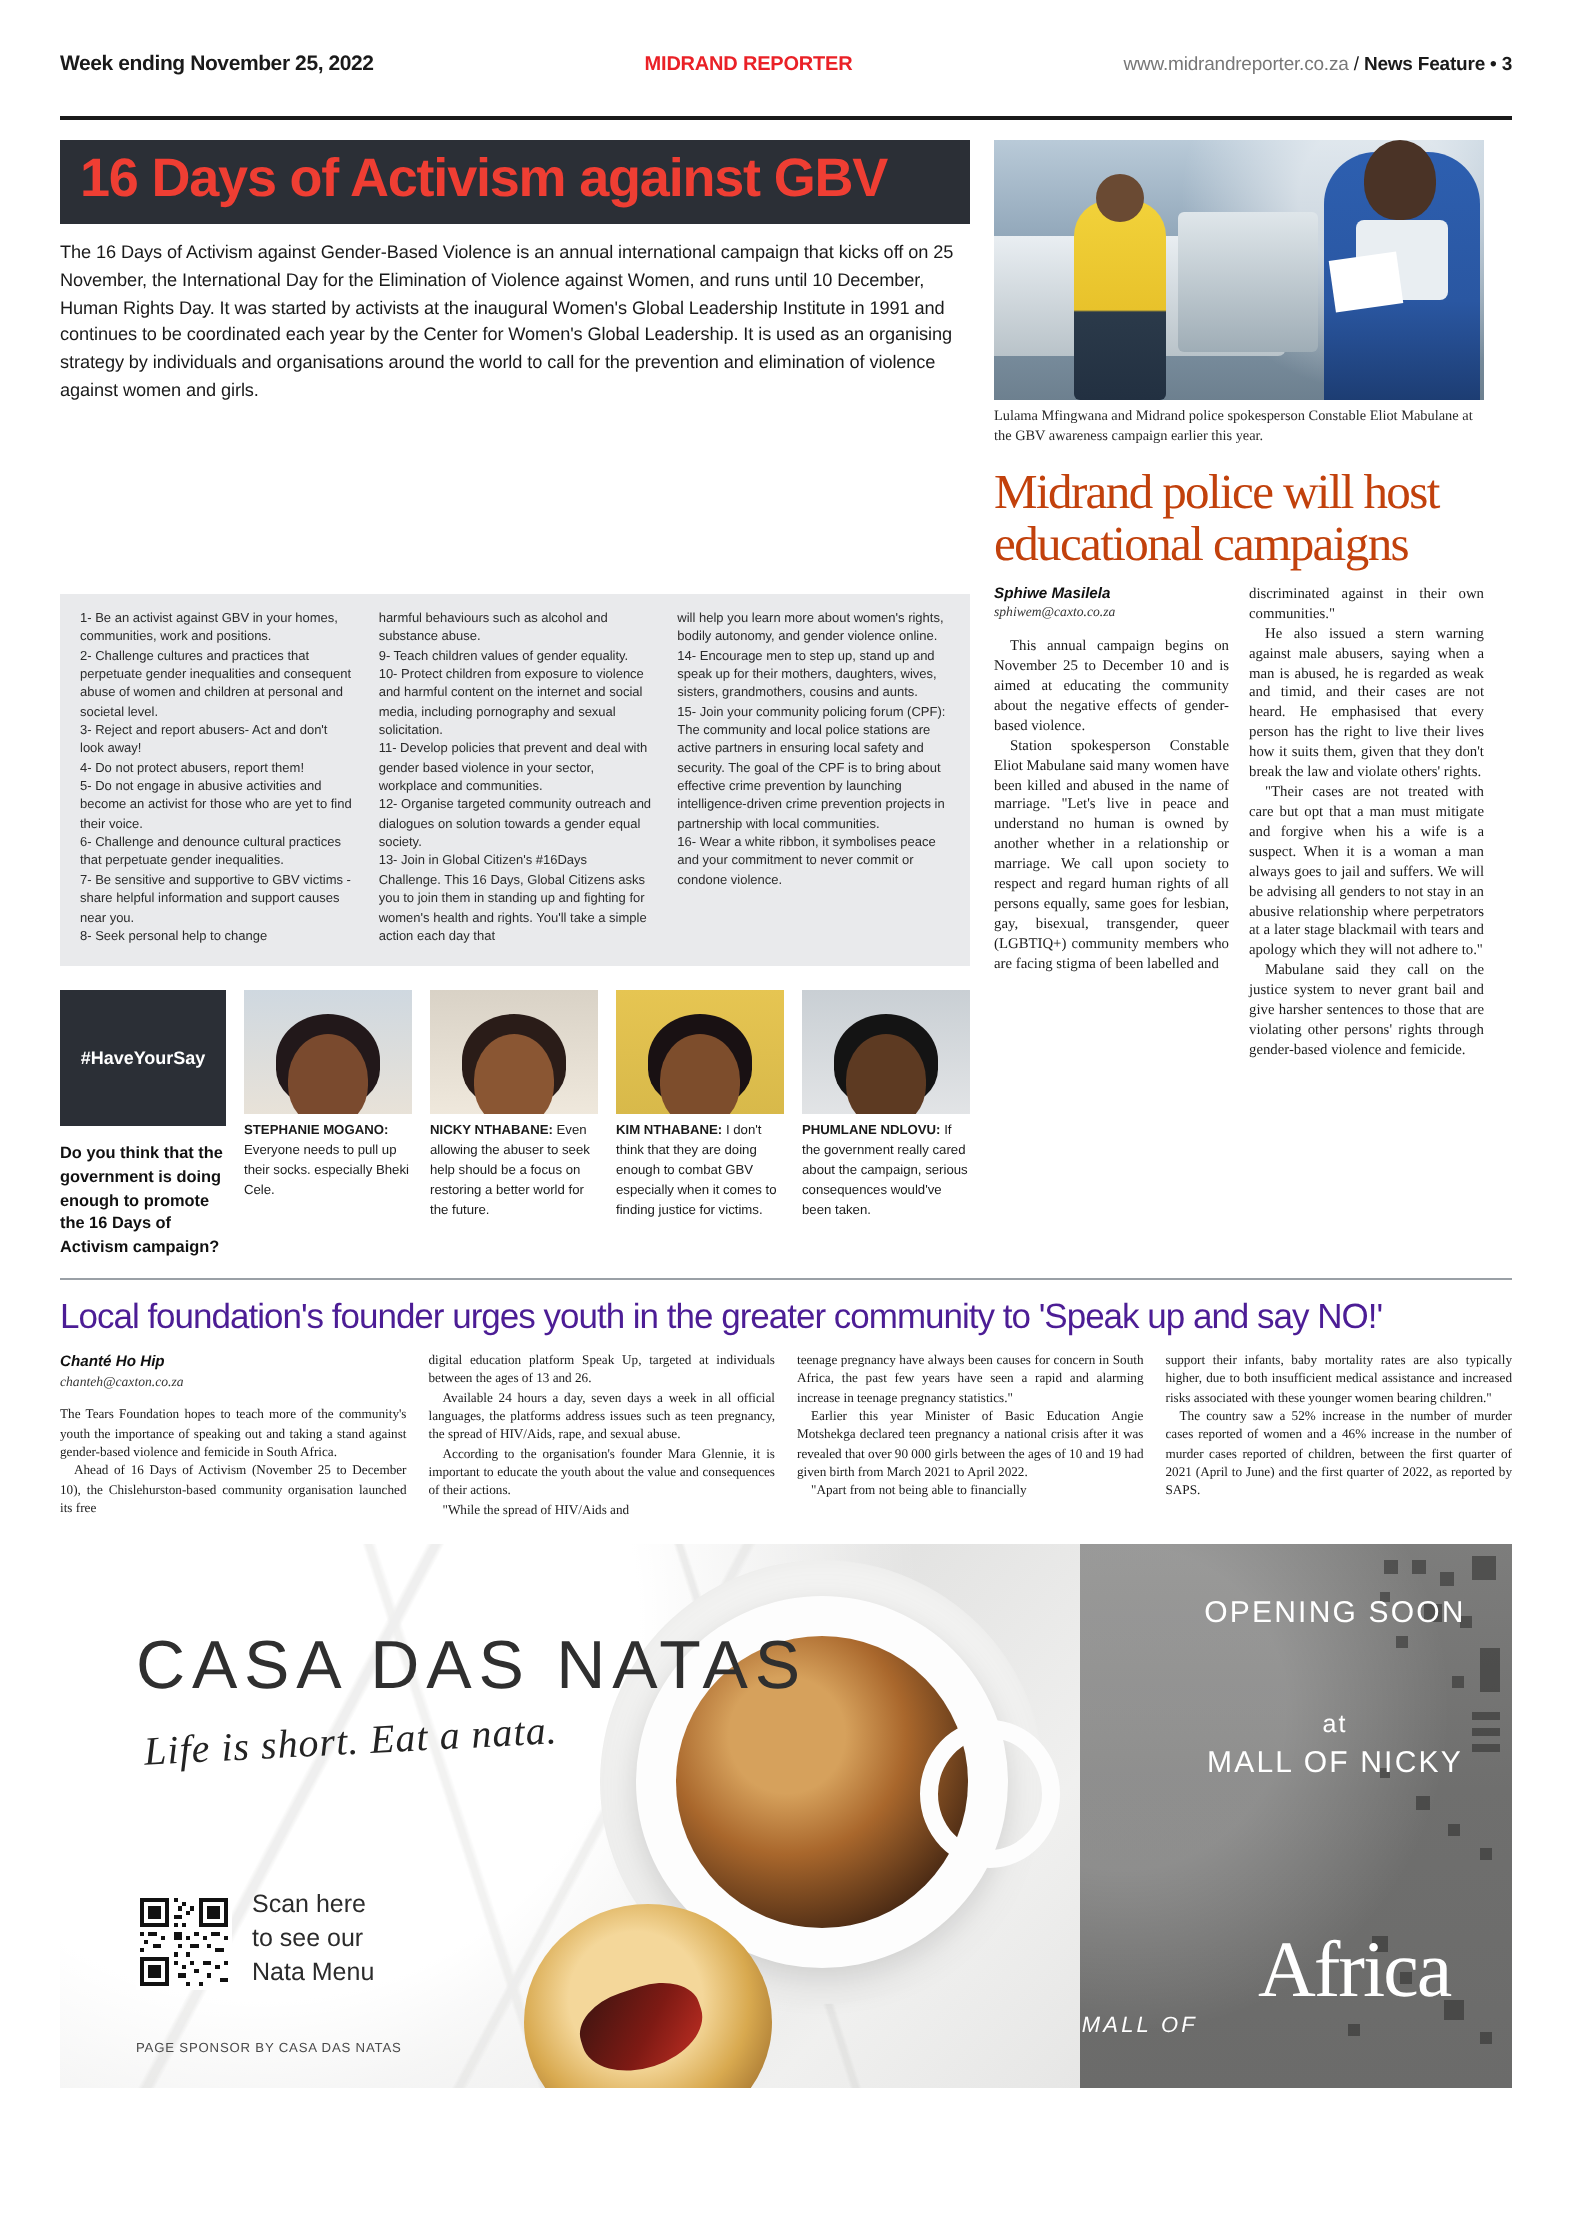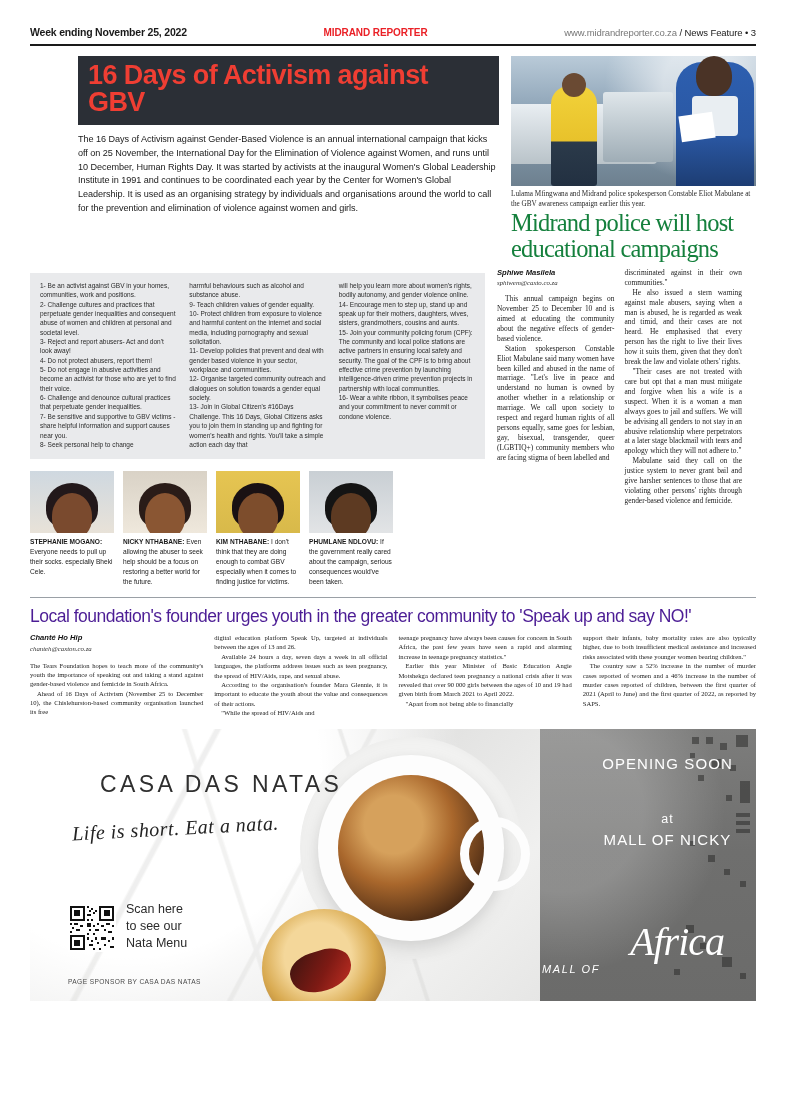--- a/index.html
+++ b/index.html
@@ -6,31 +6,31 @@
   html, body {
     width: 786px; height: 1113px;
     background: #ffffff;
     font-family: "Liberation Sans", sans-serif;
     overflow: hidden;
   }
   .page { position: relative; width: 786px; height: 1113px; background: #fff; padding: 0 30px; }
 
   
   .masthead { display: flex; align-items: baseline; justify-content: space-between;
-              padding-top: 26px; padding-bottom: 6px; }
+              padding-top: 26px; padding-bottom: 20px; }
   .mast-left { font-size: 10.5px; font-weight: bold; color: #1a1a1a; letter-spacing: -0.2px; }
   .mast-center { font-size: 10px; font-weight: bold; color: #ea2127; letter-spacing: -0.1px; }
   .mast-right { font-size: 9.5px; color: #1a1a1a; letter-spacing: -0.1px; }
   .mast-right .url { color: #777; }
-  .mast-right .sect { font-weight: normal; }
+  .mast-right .sect { font-weight: bold; }
   .mast-rule { border-bottom: 2.5px solid #1a1a1a; margin-bottom: 10px; }
 
   
   .topblock { display: flex; gap: 12px; }
-  .top-left { width: 455px; margin-left: 48px; }
+  .top-left { width: 455px; }
   .top-right { width: 245px; font-family: Liberation Serif, serif; }
 
   .kicker-band { background: #2b2f36; padding: 6px 10px 9px 10px; }
   .kicker-band h1 { color: #ef3e33; font-size: 27px; font-weight: bold;
                     letter-spacing: -0.6px; line-height: 1; font-family: "Liberation Sans", sans-serif; }
 
   .lede { font-size: 9.1px; line-height: 1.52; color: #1a1a1a; margin-top: 8px;
           letter-spacing: -0.05px; }
 
   .hero-photo { position: relative; width: 245px; height: 130px; overflow: hidden;
@@ -51,21 +51,21 @@
       background:linear-gradient(180deg,#2d5fb0 0%,#2a57a2 60%,#1d3d73 100%); border-radius:26px 26px 0 0; }
   .hero-photo .man:after { content:""; position:absolute; left:20px; top:-6px; width:36px; height:40px;
       background:#4a3326; border-radius:50% 50% 45% 45%; }
   .hero-photo .man .shirt { position:absolute; left:16px; top:34px; width:46px; height:40px;
       background:#e9eef2; border-radius:4px; }
   .hero-photo .board { position:absolute; right:42px; top:58px; width:34px; height:26px;
       background:#ffffff; transform:rotate(-8deg); }
 
   .photo-caption { font-size: 7.2px; line-height: 1.38; color: #2a2a2a; margin-top: 4px; }
 
-  .deck { font-size: 24.5px; line-height: 1.06; color: #15803d; 
+  .deck { font-size: 24.5px; line-height: 1.06; color: #c2410c; margin-top: 10px;
           letter-spacing: -0.8px; font-weight: normal; }
 
   
   .tips-panel { background: #e9eaec; margin-top: 11px; padding: 8px 10px 10px 10px;
                 display: flex; gap: 13px; }
   .tips-col { flex: 1; font-size: 6.5px; line-height: 1.44; color: #2b2b2b; }
 
   
   .vox { margin-top: 12px; display: flex; gap: 9px; }
   .vox-q { width: 92px; }
@@ -107,22 +107,22 @@
   .advert { margin-top: 12px; width: 726px; height: 272px; position: relative; overflow: hidden;
             display:flex; }
   .ad-left { position:relative; width: 510px; height: 100%;
              background:
                radial-gradient(circle at 20% 15%, #ffffff 0 40%, transparent 70%),
                linear-gradient(135deg,#f4f4f3 0%,#ececeb 30%,#e3e3e2 55%,#f0f0ef 80%,#e6e6e5 100%); }
   .marble { position:absolute; inset:0; opacity:.35;
             background:
               linear-gradient(118deg, transparent 0 28%, #d4d4d2 28.4% 29%, transparent 29.4% 52%, #d9d9d7 52.3% 52.8%, transparent 53.2% 100%),
               linear-gradient(72deg, transparent 0 40%, #dcdcda 40.3% 40.8%, transparent 41.2% 66%, #d2d2d0 66.3% 66.7%, transparent 67% 100%); }
-  .ad-brand { position:absolute; left: 38px; top: 42px; font-size: 23px; letter-spacing: 3.4px;
-              color:#2f2f2f; font-weight: normal; font-family:"Liberation Sans", sans-serif;margin-left:32px; }
+  .ad-brand { position:absolute; left: 38px; top: 42px; font-size: 34px; letter-spacing: 3.4px;
+              color:#2f2f2f; font-weight: normal; font-family:"Liberation Sans", sans-serif; }
   .ad-tag { position:absolute; left: 42px; top: 88px; font-size: 20px; color:#232323;
             font-style: italic; font-family:"Liberation Serif", serif; transform: rotate(-3deg);
             letter-spacing:.5px; }
   .qr { position:absolute; left: 38px; top: 175px; width: 48px; height: 48px; background:#fff;
         padding:2px; }
   .qr canvas, .qr .grid { width:100%; height:100%; }
   .qr-label { position:absolute; left: 96px; top: 172px; font-size: 12.5px; line-height:1.34;
               color:#2b2b2b; }
   .ad-sponsor { position:absolute; left: 38px; bottom: 16px; font-size: 6.6px; letter-spacing:.4px;
                 color:#4a4a4a; }
@@ -144,21 +144,21 @@
   .ad-right .overlayimg { position:absolute; inset:0;
               background: radial-gradient(circle at 10% 30%, rgba(255,255,255,.22) 0 30%, transparent 60%); }
   .pattern { position:absolute; inset:0; opacity:.55; }
   .pattern i { position:absolute; background:#2d2d2c; display:block; }
   .opening { position:absolute; top: 24px; left:0; right:0; text-align:center; color:#fff;
              font-size: 15px; letter-spacing: 1.1px; line-height:1.5;padding-left:39px; }
   .opening .sm { font-size: 12.5px; margin-top: 34px; }
   .mall-logo { position:absolute; left: 0; right: 0; bottom: 36px; text-align:center; color:#fff; }
   .mall-logo .mo { font-size: 11px; letter-spacing: 1.6px; display:inline-block;
                    transform: translate(-30px, 18px); font-style: italic; }
-  .mall-logo .af { font-size: 40px; font-style: italic; font-family:"Liberation Serif", serif;
+  .mall-logo .af { font-size: 40px; font-family:"Liberation Serif", serif;
                    display:inline-block; letter-spacing:-1px;margin-top:18px; }
 </style>
 </head>
 <body>
 
 <div class="page">
 
   <div class="masthead">
     <div class="mast-left">Week ending November 25, 2022</div>
     <div class="mast-center">MIDRAND REPORTER</div>
@@ -217,20 +217,24 @@
         </div>
         <div class="tips-col">
           <div>will help you learn more about women's rights, bodily autonomy, and gender violence online.</div>
           <div>14- Encourage men to step up, stand up and speak up for their mothers, daughters, wives, sisters, grandmothers, cousins and aunts.</div>
           <div>15- Join your community policing forum (CPF): The community and local police stations are active partners in ensuring local safety and security. The goal of the CPF is to bring about effective crime prevention by launching intelligence-driven crime prevention projects in partnership with local communities.</div>
           <div>16- Wear a white ribbon, it symbolises peace and your commitment to never commit or condone violence.</div>
         </div>
       </div>
 
       <div class="vox">
+        <div class="vox-q">
+          <div class="vox-tag">#HaveYourSay</div>
+          <div class="vox-qtext">Do you think that the government is doing enough to promote the 16 Days of Activism campaign?</div>
+        </div>
 
         <div class="vox-card">
           <div class="vox-photo">
             <div class="bg" style="background:linear-gradient(180deg,#cfd8e0,#e8e2d8);"></div>
             <div class="hair" style="background:#22181a;"></div>
             <div class="head" style="background:#7a4a2e;"></div>
           </div>
           <div class="vox-text">
             <b>STEPHANIE MOGANO:</b>
             <span>Everyone needs to pull up their socks. especially Bheki Cele.</span>

